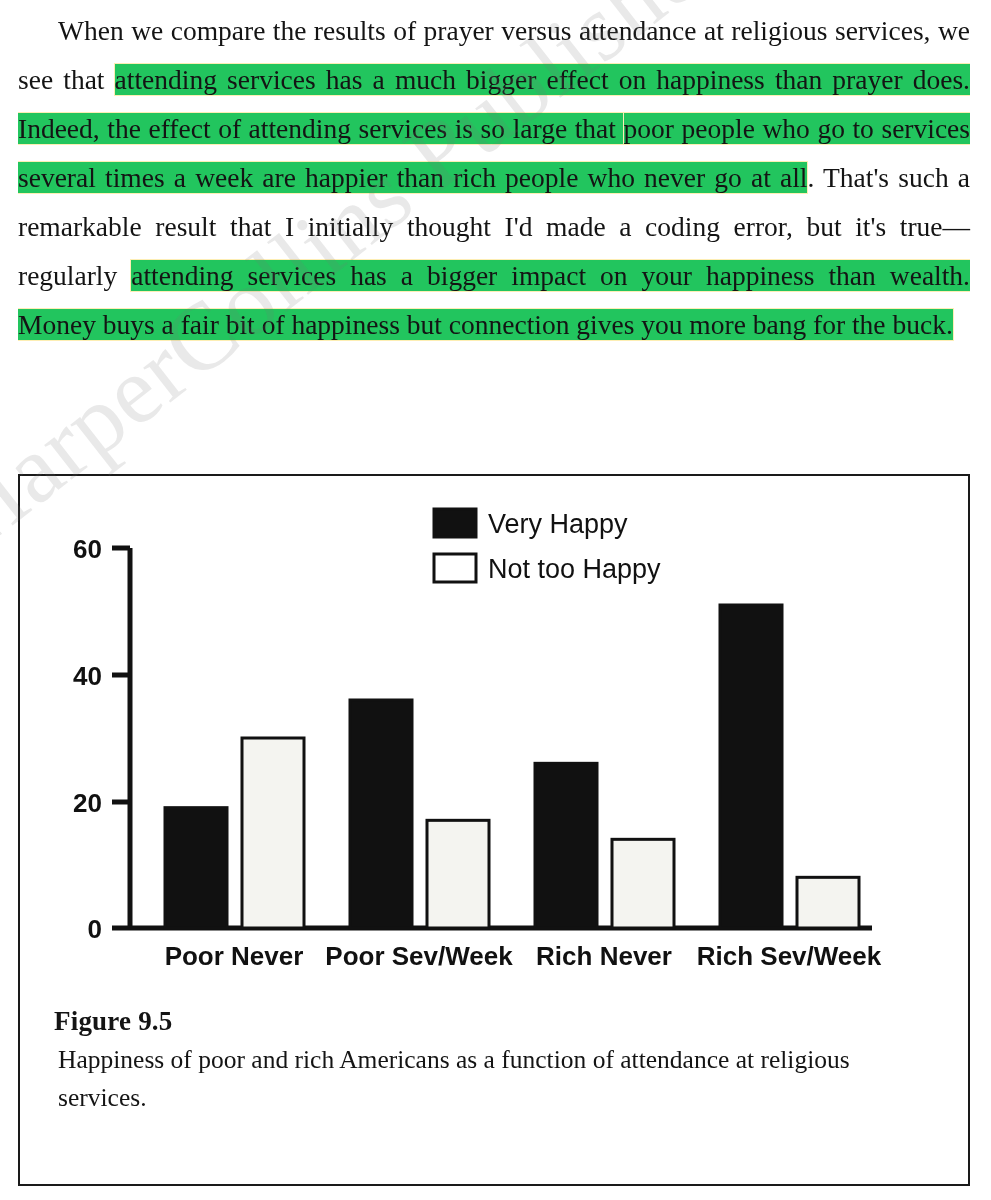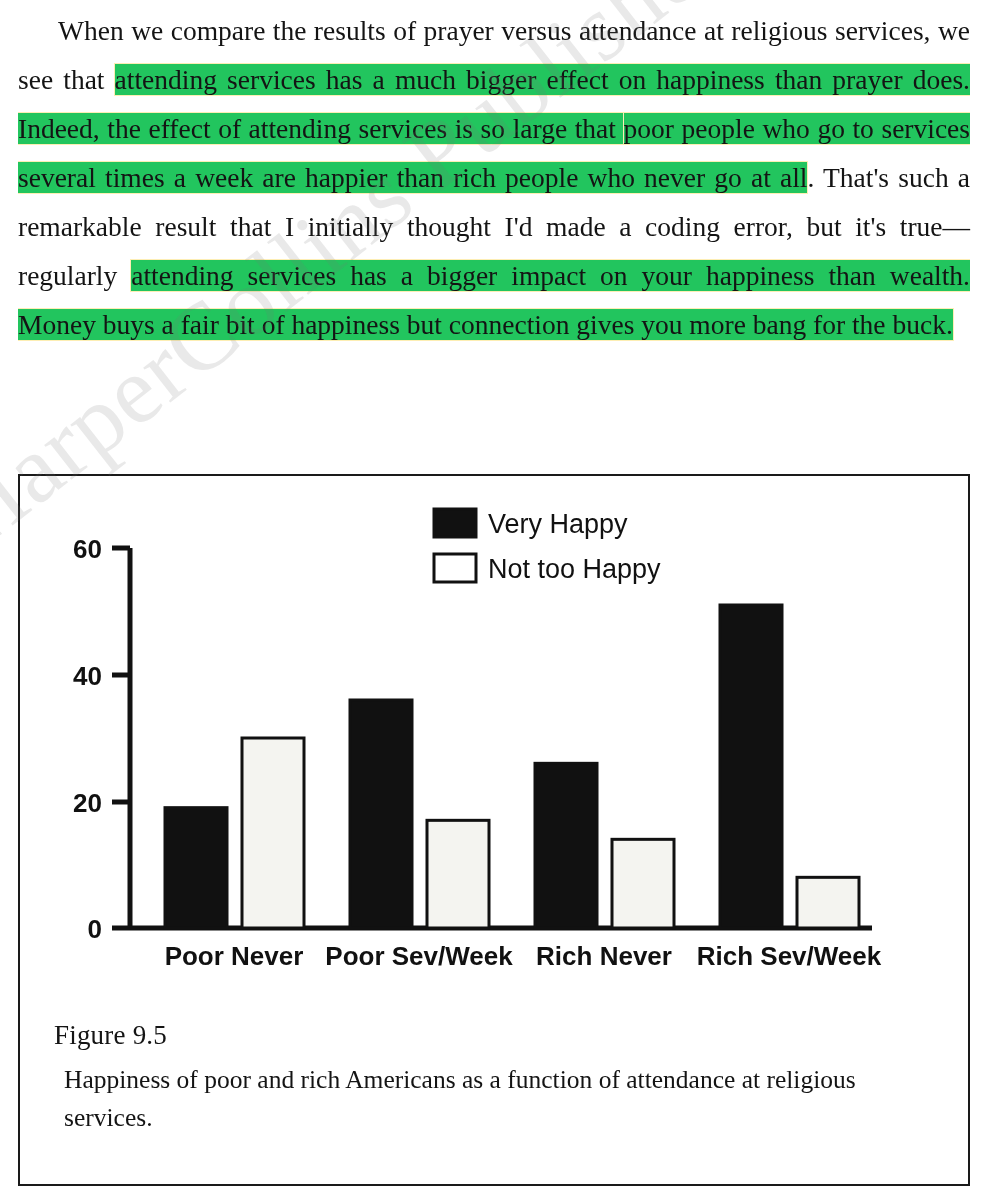--- a/index.html
+++ b/index.html
@@ -85,28 +85,28 @@
 
   
   #caption {
     position: absolute;
     left: 34px;
     top: 530px;
     width: 880px;
   }
   #fig-title {
     font-size: 27px;
-    font-weight: normal;
-    margin: 14px 0 4px 0;
+    font-weight: bold;
+    margin: 0 0 4px 0;
     letter-spacing: 0.2px;
   }
   #fig-desc {
     font-size: 25.5px;
     line-height: 38px;
-    margin: 10px;
+    margin: 4px;
   }
 </style>
 </head>
 <body>
 
 <div id="prose">
   <p>
     <span>When we compare the results of prayer versus attendance at religious services, we see that </span><span class="hl">attending services has a much bigger effect on happiness than prayer does. Indeed, the effect of attending services is so large that </span><span class="hl it">poor people who go to services several times a week are happier than rich people who never go at all</span><span>. That's such a remarkable result that I initially thought I'd made a coding error, but it's true—regularly </span><span class="hl">attending services has a bigger impact on your happiness than wealth. Money buys a fair bit of happiness but connection gives you more bang for the buck.</span>
   </p>
 </div>

